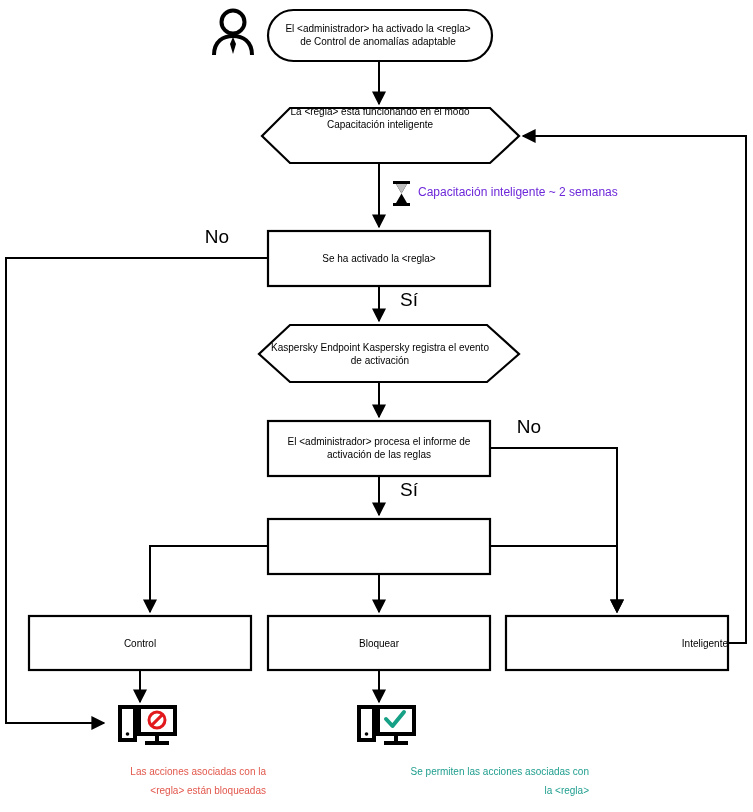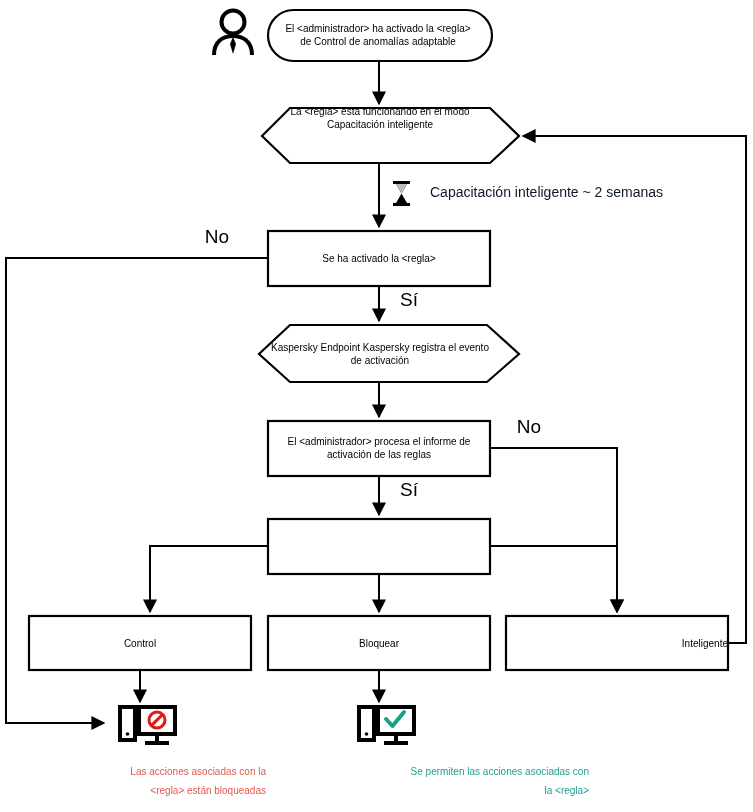--- a/index.html
+++ b/index.html
@@ -36,25 +36,24 @@
   }
   .edge-label {
     position: absolute;
     font-size: 19px;
     line-height: 17px;
     color: #000;
     text-align: center;
   }
   .annot-label {
     position: absolute;
-    font-size: 14px;
+    font-size: 12px;
     line-height: 19px;
-    color: #0f172a;
+    color: #6d28d9;
     white-space: nowrap;
-    margin-left: 12px;
   }
   .caption {
     position: absolute;
     text-align: right;
     font-size: 10px;
     line-height: 19px;
     white-space: pre-line;
   }
   .caption.blocked { color: #e2574c; }
   .caption.allowed { color: #1f9e8e; }

